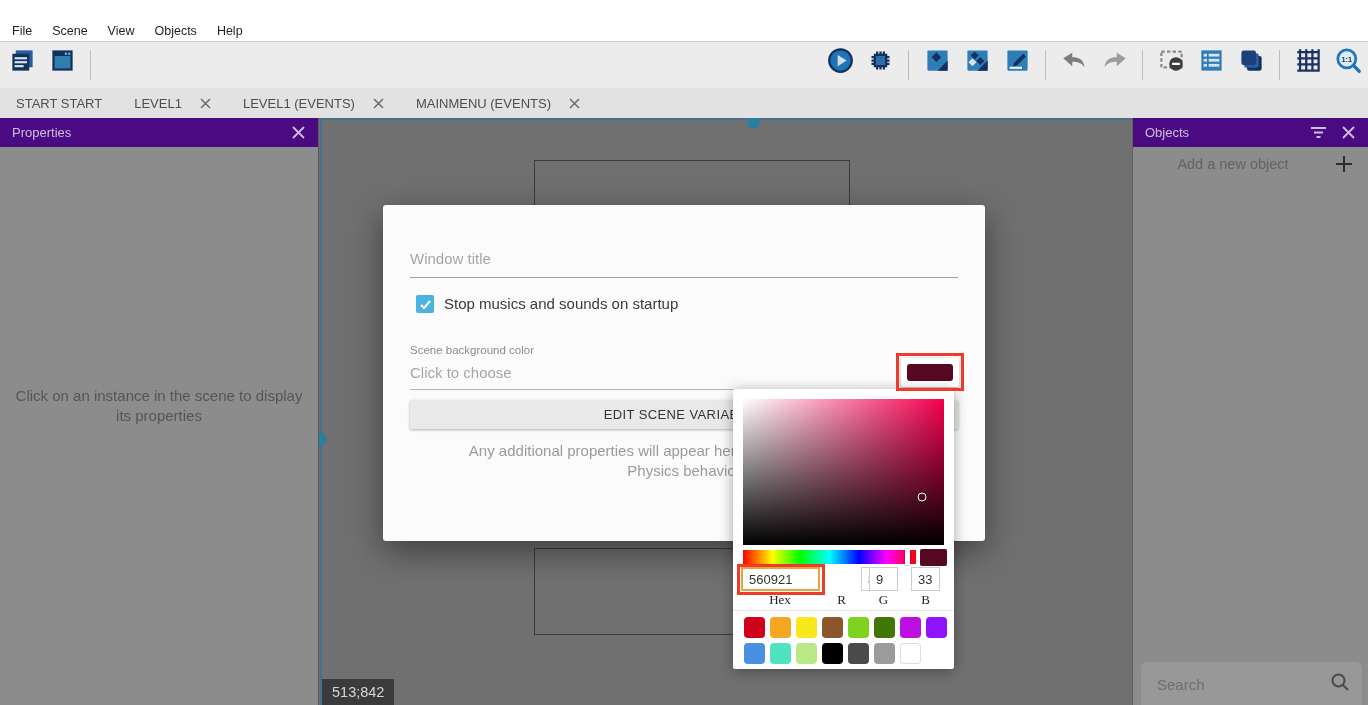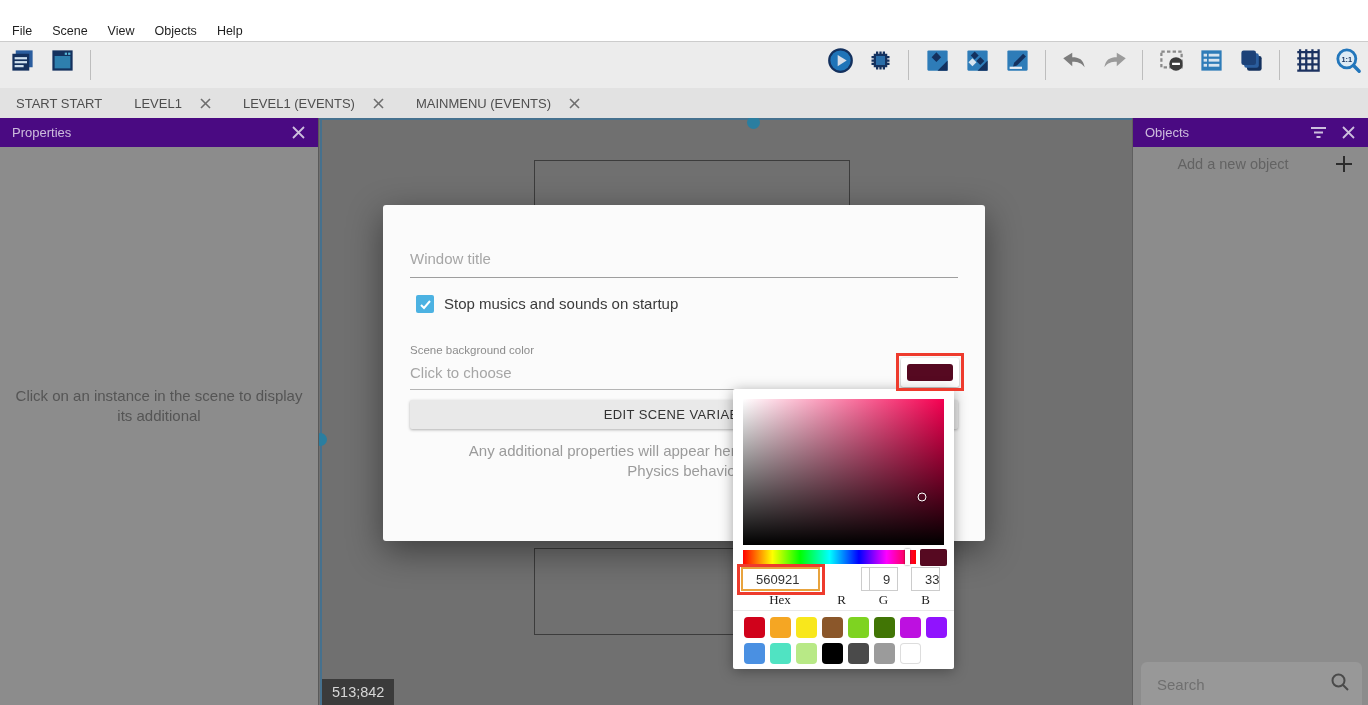--- a/index.html
+++ b/index.html
@@ -108,21 +108,21 @@
                          linear-gradient(to right,#fff,rgba(255,255,255,0)), #f50051; }
   .sat-marker { position:absolute; left:89%; top:67%; width:9px; height:9px; border:1.5px solid #fff;
                 border-radius:50%; transform:translate(-50%,-50%); box-shadow:0 0 2px rgba(0,0,0,0.7); }
   .hue-bar { position:absolute; left:10px; top:161px; width:173px; height:14px;
              background:linear-gradient(to right,#f00 0%,#ff0 17%,#0f0 33%,#0ff 50%,#00f 67%,#f0f 83%,#f00 100%); }
   .hue-marker { position:absolute; left:93.5%; top:-1px; width:5px; height:16px; background:#fff;
                 box-shadow:0 0 2px rgba(0,0,0,0.6); }
   .cp-preview { position:absolute; left:187px; top:160px; width:27px; height:17px; background:#560921;
                 border-radius:2px; box-shadow:inset 0 0 1px rgba(0,0,0,0.3); }
   .cp-field { position:absolute; top:178px; height:24px; border:1px solid #cccccc; background:#fff;
-              font-size:13px; color:#333; padding-left:13px; outline:none;
+              font-size:13px; color:#333; padding-left:6px; outline:none;
               font-family:"Liberation Sans",sans-serif; }
   .cp-hex { left:8px; width:79px; border:2px solid #e8a33d; }
   .cp-r { left:94px; width:29px;margin-left:34px; } .cp-g { left:136px; width:29px; } .cp-b { left:178px; width:29px; }
   .cp-label { position:absolute; top:203px; font-size:13px; color:#222; text-align:center;
               font-family:"Liberation Serif", serif; }
   .lbl-hex { left:27px; width:40px; } .lbl-r { left:94px; width:29px; }
   .lbl-g { left:136px; width:29px; } .lbl-b { left:178px; width:29px; }
   .cp-divider { position:absolute; left:0; top:221px; width:100%; height:1px; background:#e8e8e8; }
   .preset-row { position:absolute; left:11px; display:flex; gap:5px; }
   .row-0 { top:228px; } .row-1 { top:254px; }
@@ -299,21 +299,21 @@
       <div class="panel-header">
         <span class="panel-title">Properties</span>
         <span class="hdr-icon">
           <svg width="15" height="15" viewBox="0 0 15 15">
               <path d="M2 2l11 11M13 2L2 13" stroke="#cdbfdd" stroke-width="1.8"></path>
             </svg>
         </span>
       </div>
       <div class="props-empty">
         <div>Click on an instance in the scene to display</div>
-        <div>its additional</div>
+        <div>its properties</div>
       </div>
     </div>
 
     <div class="scene">
       <div class="sel-line-h"></div>
       <div class="sel-line-v"></div>
       <div class="sel-handle sel-handle-top"></div>
       <div class="sel-handle sel-handle-left"></div>
       <div class="scene-rect scene-rect-top"></div>
       <div class="scene-rect scene-rect-bottom"></div>

